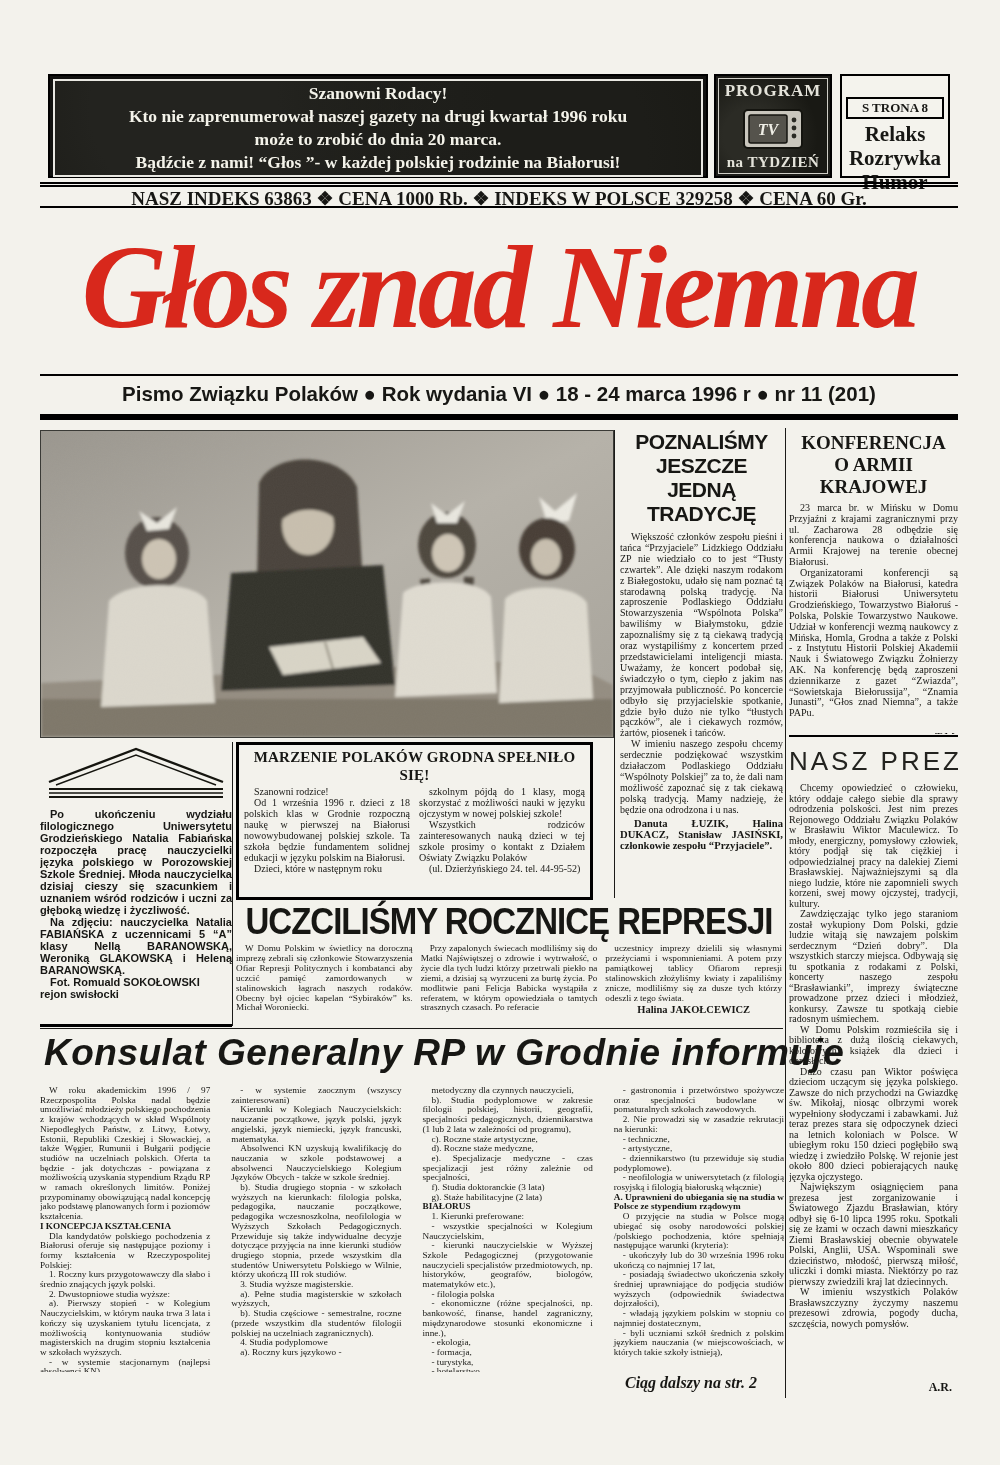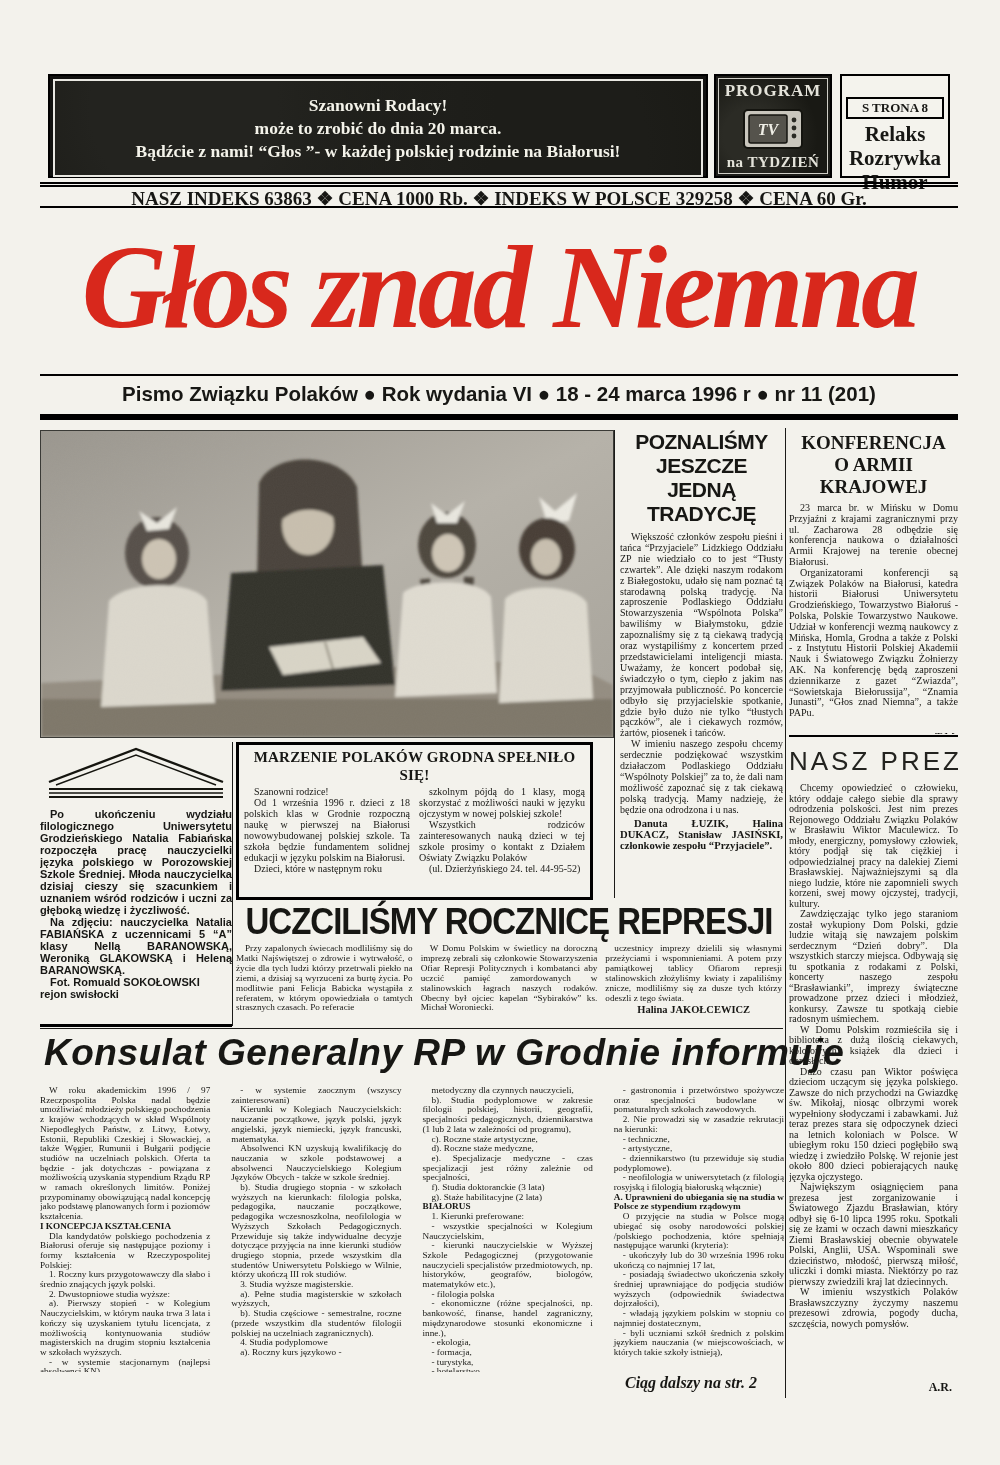--- a/index.html
+++ b/index.html
@@ -123,20 +123,21 @@
     font-style:italic;font-size:16px;}
 </style>
 </head>
 <body>
 
 <div id="page">
 
   <div class="abs" id="promo-banner">
     <div class="inner">
         <p>Szanowni Rodacy!</p>
+        <p>Kto nie zaprenumerował naszej gazety na drugi kwartał 1996 roku</p>
         <p>może to zrobić do dnia 20 marca.</p>
         <p>Bądźcie z nami! “Głos ”- w każdej polskiej rodzinie na Białorusi!</p>
       </div>
   </div>
 
   <div class="abs" id="tv-box">
     <div class="inner">
       <div class="tv-top">PROGRAM</div>
       <svg width="62" height="44" viewBox="0 0 62 44">
         <rect x="2" y="4" width="58" height="38" rx="4" fill="#c9c6bd" stroke="#14140f" stroke-width="2"></rect>
@@ -286,24 +287,24 @@
           <p>szkolnym pójdą do 1 klasy, mogą skorzystać z możliwości nauki w języku ojczystym w nowej polskiej szkole!</p>
           <p>Wszystkich rodziców zainteresowanych nauką dzieci w tej szkole prosimy o kontakt z Działem Oświaty Związku Polaków</p>
           <p>(ul. Dzierżyńskiego 24. tel. 44-95-52)</p>
         </div>
     </div>
   </div>
 
   <div class="abs" id="represje-title">UCZCILIŚMY ROCZNICĘ REPRESJI</div>
   <div class="abs" id="represje-body">
     <div class="col">
+        <p>W Domu Polskim w świetlicy na doroczną imprezę zebrali się członkowie Stowarzyszenia Ofiar Represji Politycznych i kombatanci aby uczcić pamięć zamordowanych w stalinowskich łagrach naszych rodaków. Obecny był ojciec kapelan “Sybiraków” ks. Michał Woroniecki.</p>
+      </div>
+    <div class="col">
         <p>Przy zapalonych świecach modliliśmy się do Matki Najświętszej o zdrowie i wytrwałość, o życie dla tych ludzi którzy przetrwali piekło na ziemi, a dzisiaj są wyrzuceni za burtę życia. Po modlitwie pani Felicja Babicka wystąpiła z referatem, w którym opowiedziała o tamtych strasznych czasach. Po referacie</p>
-      </div>
-    <div class="col">
-        <p>W Domu Polskim w świetlicy na doroczną imprezę zebrali się członkowie Stowarzyszenia Ofiar Represji Politycznych i kombatanci aby uczcić pamięć zamordowanych w stalinowskich łagrach naszych rodaków. Obecny był ojciec kapelan “Sybiraków” ks. Michał Woroniecki.</p>
       </div>
     <div class="col">
       <div>
           <p>uczestnicy imprezy dzielili się własnymi przeżyciami i wspomnieniami. A potem przy pamiątkowej tablicy Ofiarom represji stalinowskich złożyliśmy kwiaty i zapaliliśmy znicze, modliliśmy się za dusze tych którzy odeszli z tego świata.</p>
         </div>
       <div class="byline-center" style="font-size:10.5px">Halina JAKOŁCEWICZ</div>
     </div>
   </div>
 
   <div class="abs vline" id="vline-a"></div>

